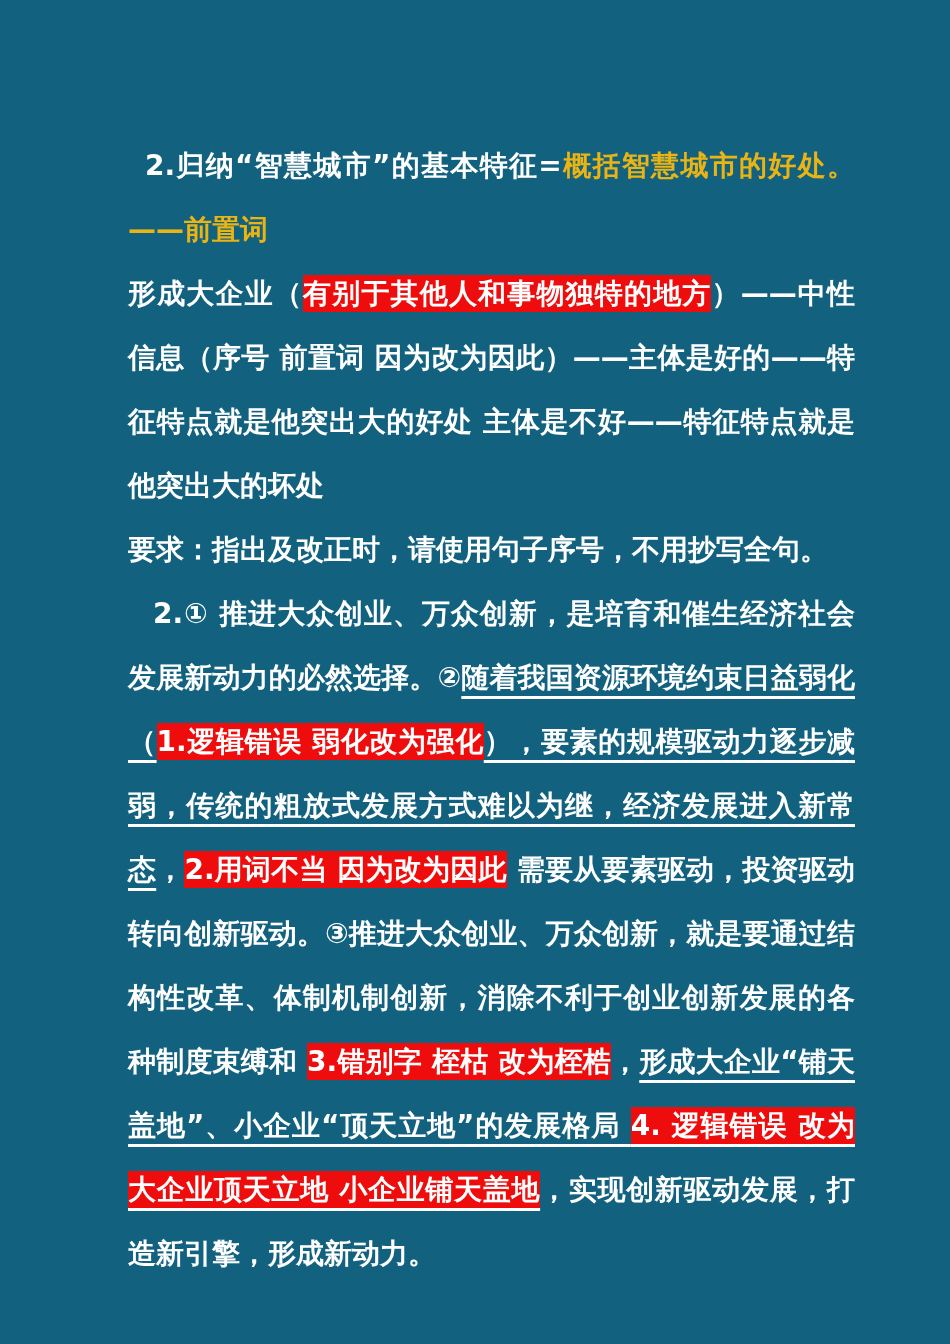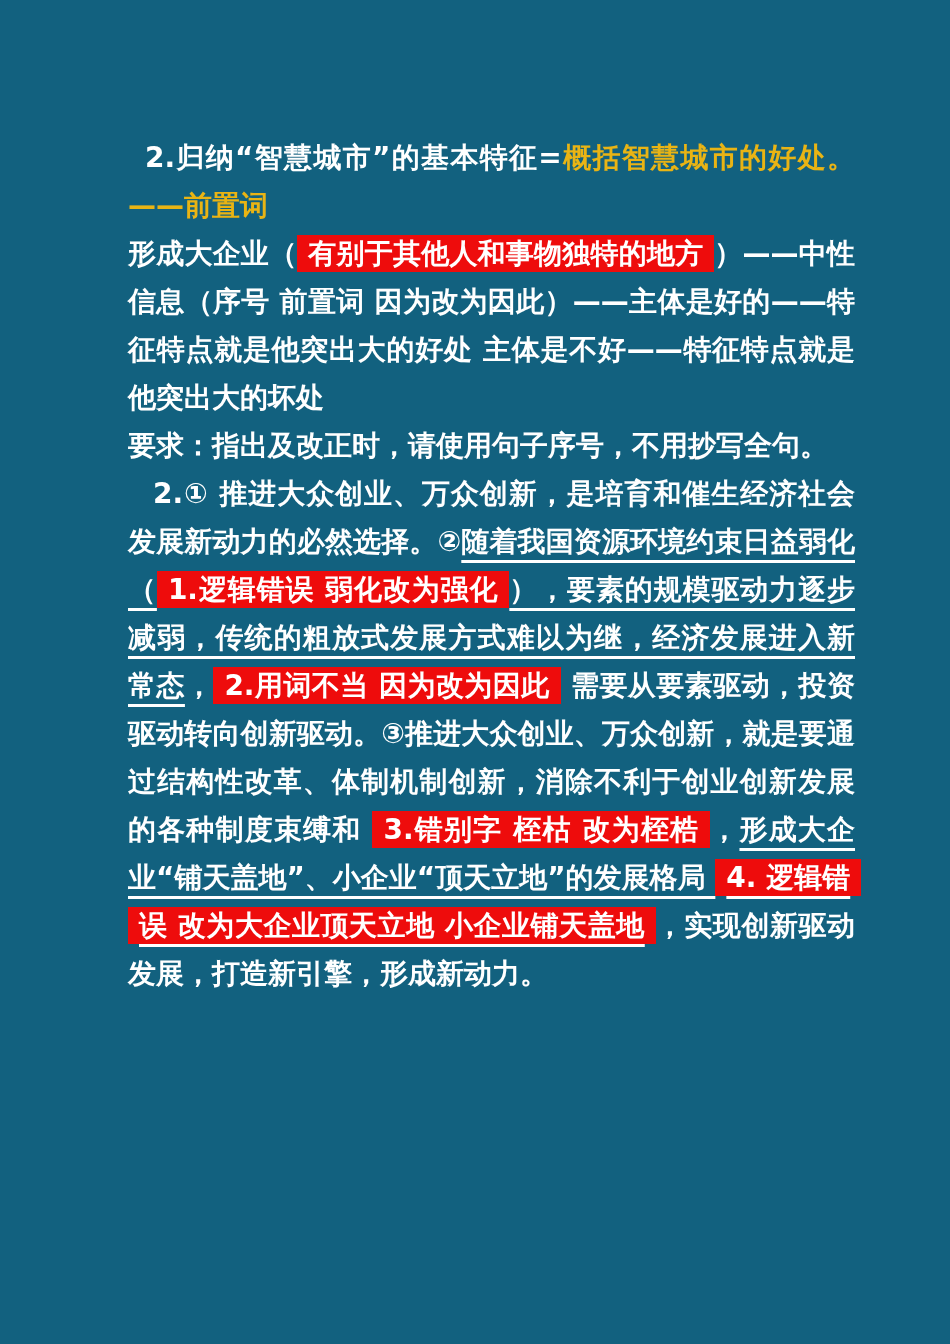--- a/index.html
+++ b/index.html
@@ -23,40 +23,40 @@
   .page {
     width: 950px;
     height: 1344px;
     padding: 134px 95px 0 128px;
     background: var(--bg);
   }
   p.line {
     margin: 0;
     color: var(--fg);
     font-size: 28px;
-    line-height: 48px;
+    line-height: 64px;
     font-weight: bold;
     text-align: justify;
     word-break: break-all;
     overflow-wrap: anywhere;
     letter-spacing: 0;
   }
   .p-heading   { text-indent: 17px; }
   .p-req1      { margin-top: 9px; }
   .p-note      { margin-top: 0; }
   .p-answer    { margin-top: 6px; text-indent: 24px; }
   .p-sec2title { margin-top: 64px; text-indent: 6px; }
   .p-req2      { margin-top: 3px; }
   .p-passage   { margin-top: 50px; text-indent: 25px; }
 
   .yellow { color: var(--yellow); }
   .hl {
     background: var(--red);
     color: var(--fg);
-    padding: 2px 11px;
+    padding: 2px 0;
     -webkit-box-decoration-break: clone;
     box-decoration-break: clone;
   }
   .ul {
     text-decoration: underline;
     text-decoration-color: var(--fg);
     text-decoration-thickness: 3px;
     text-underline-offset: 9px;
   }
 </style>

